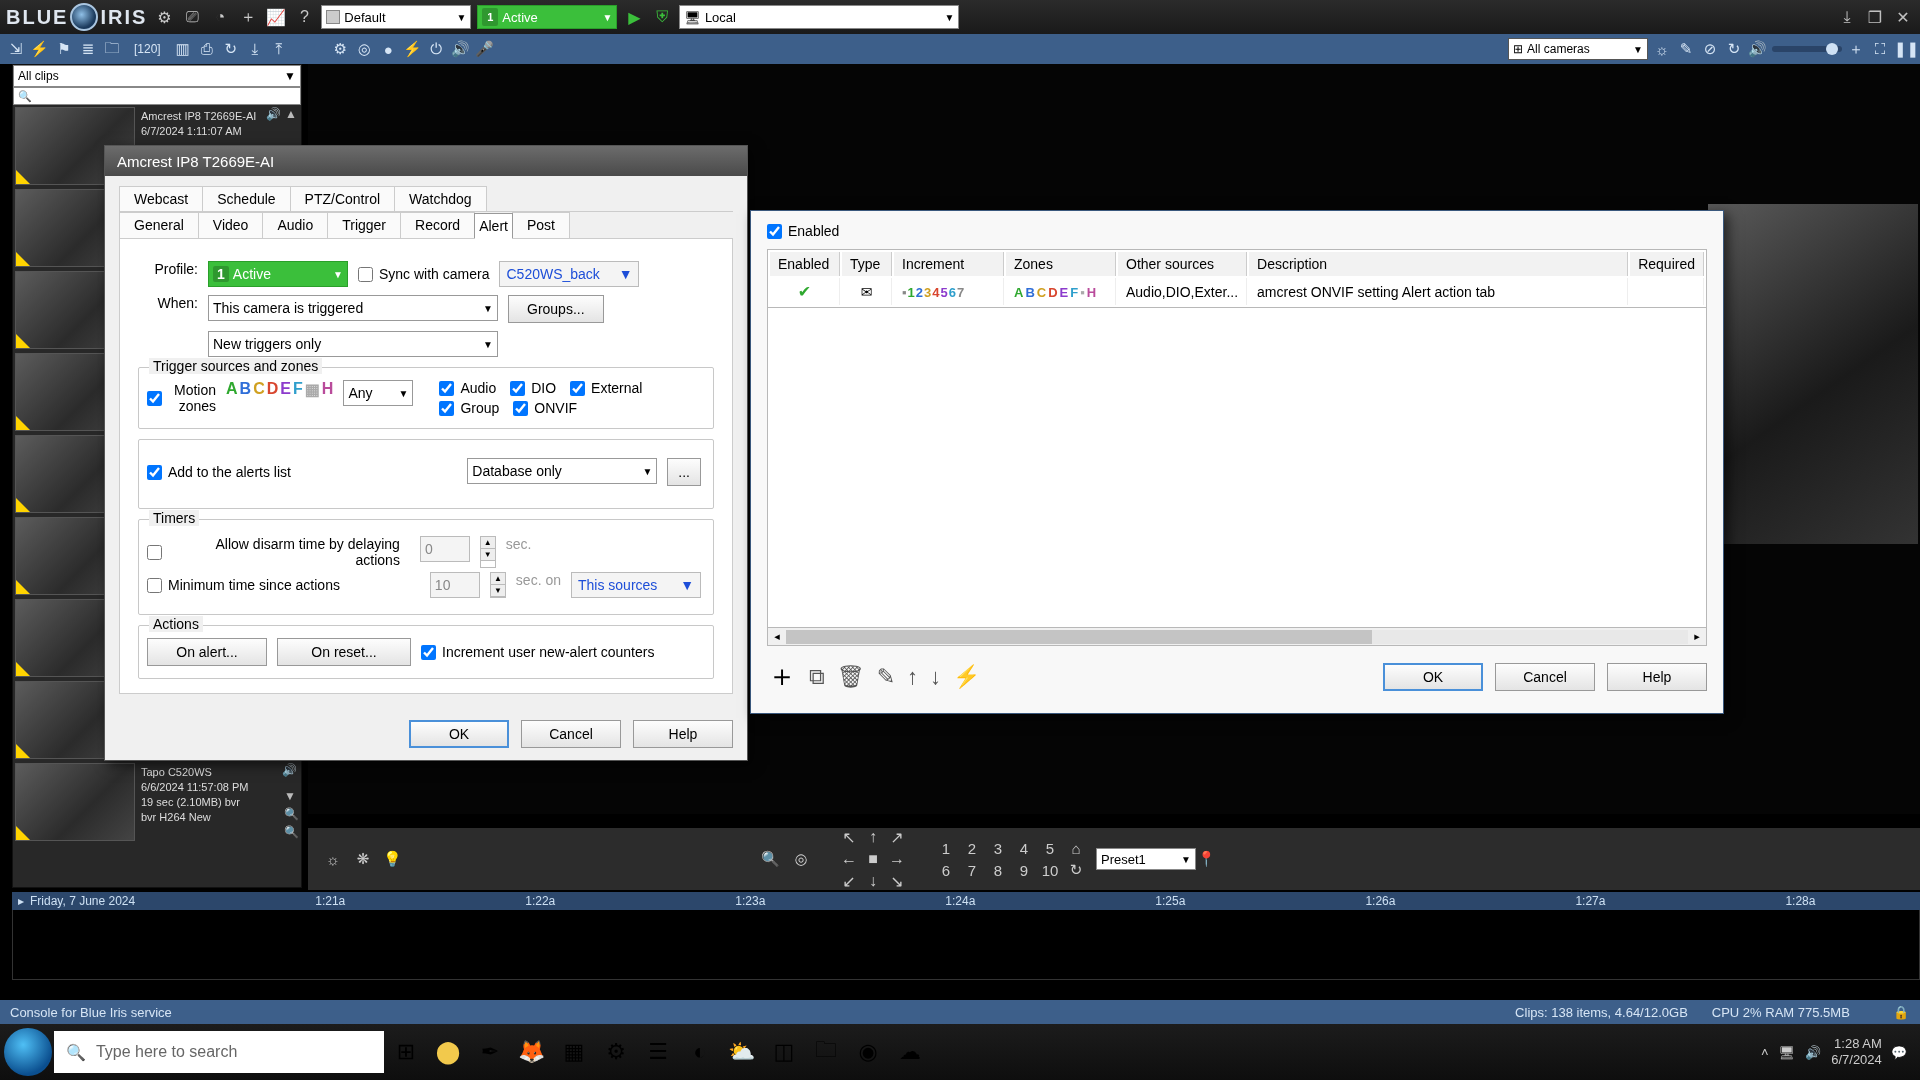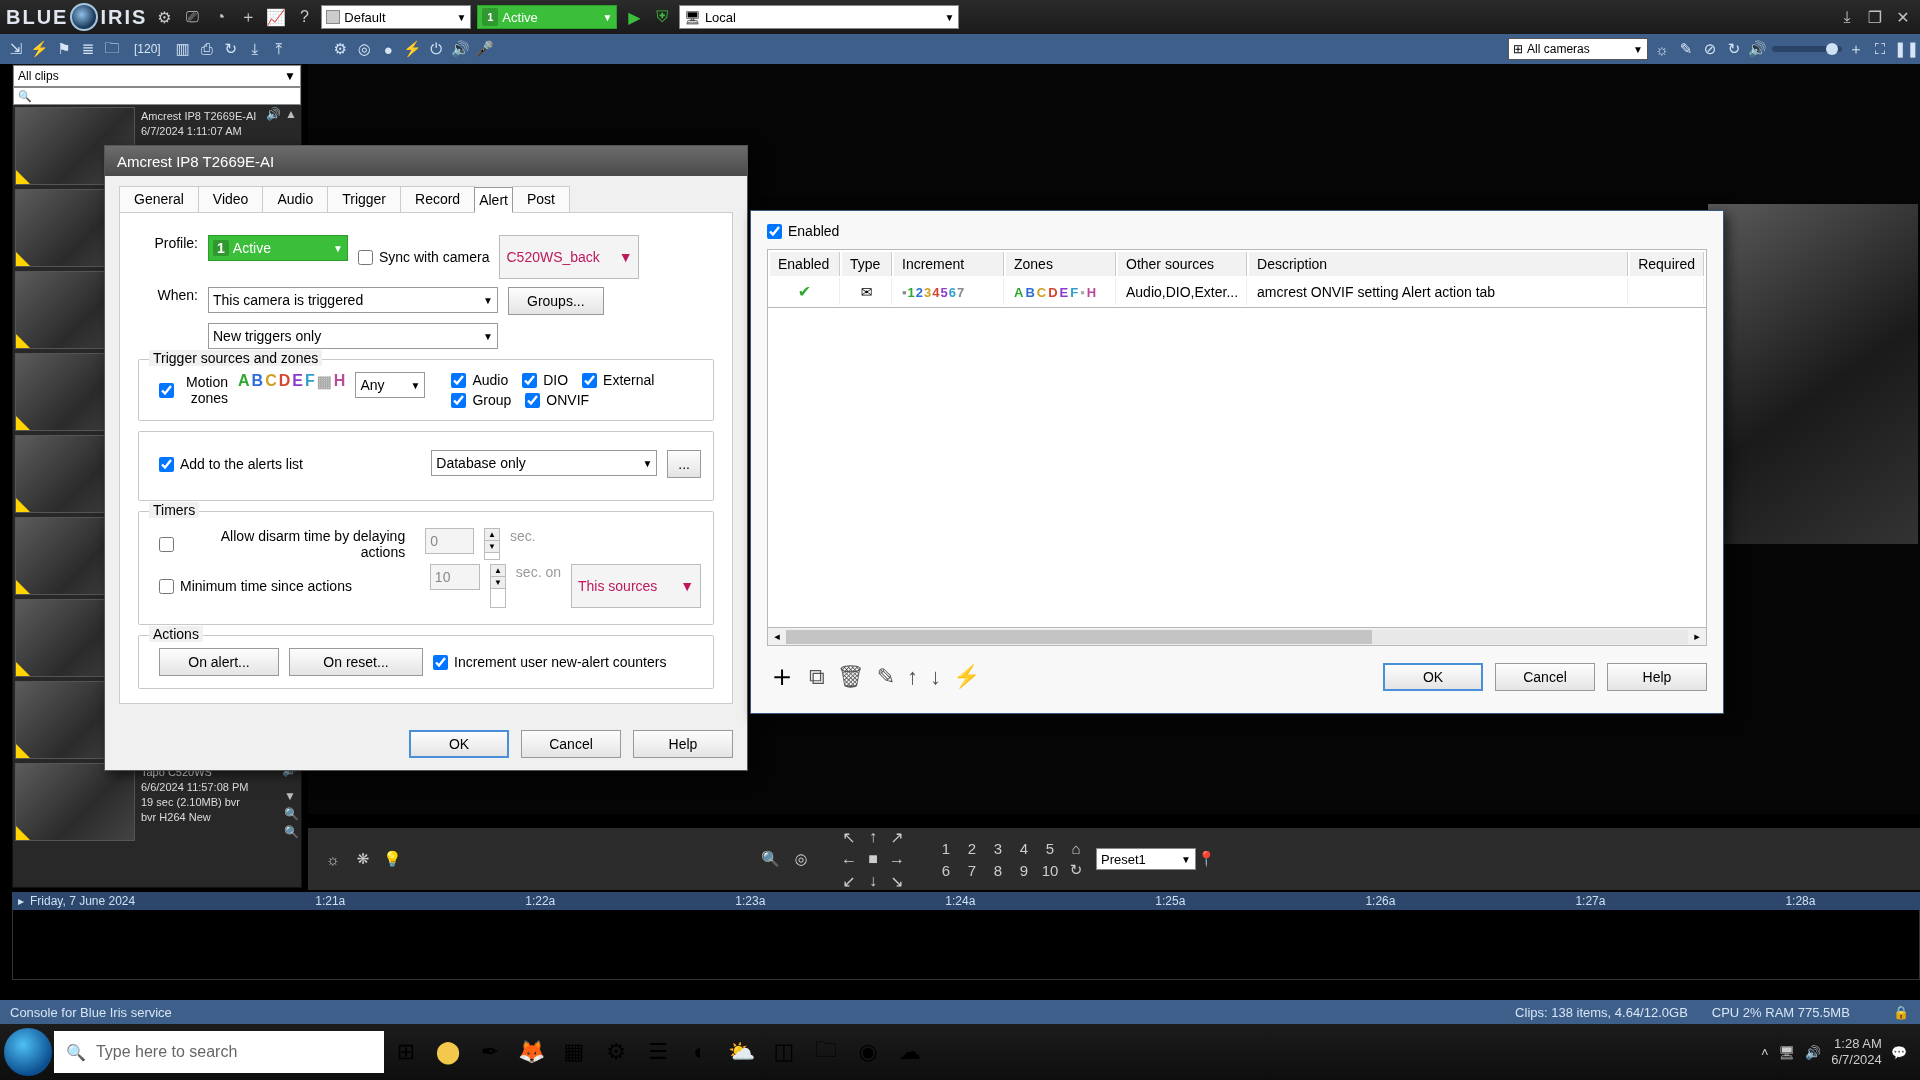--- a/index.html
+++ b/index.html
@@ -52,24 +52,24 @@
 .tabs { display:flex; background:#f0f0f0; border-bottom:1px solid #ccc; }
 .tab { padding:4px 14px; font-size:14px; border:1px solid #ccc; border-bottom:none; background:#fafafa; margin-right:-1px; cursor:pointer; }
 .tab.sel { background:#fff; font-weight:500; border-bottom:1px solid #fff; position:relative; top:1px; }
 .tabs2 { display:flex; }
 .formrow { display:flex; gap:10px; margin:8px 0; font-size:14px; }
 .formrow label { text-align:right; }
 .lbl60 { width:60px; text-align:right; }
 .sel { height:26px; border:1px solid #999; background:#fff; padding:0 4px; font-size:14px; display:flex; align-items:center; }
 .sel .caret{ margin-left:auto; font-size:10px; }
 .sel.profile{ width:140px; background:#3bbf3b; color:#fff; border-color:#2a9f2a; }
-.inputdis { height:44px; border:1px solid #bbb; background:#f4f4f4; padding:0 6px; font-size:14px; display:flex; align-items:center; color:#be185d; width:140px; }
+.inputdis { height:26px; border:1px solid #bbb; background:#f4f4f4; padding:0 6px; font-size:14px; display:flex; align-items:center; color:#1d4ed8; width:140px; }
 .btn { height:28px; padding:0 18px; border:1px solid #999; background:linear-gradient(#fdfdfd,#e4e4e4); font-size:14px; cursor:pointer; display:inline-flex; align-items:center; justify-content:center; }
 .btn.primary { border:2px solid #4a90d9; }
-.group { border:1px solid #c8c8c8; border-radius:2px; padding:12px 12px 12px 20px; margin-top:10px; position:relative; }
+.group { border:1px solid #c8c8c8; border-radius:2px; padding:12px 12px 12px 8px; margin-top:10px; position:relative; }
 .group > .legend { position:absolute; top:-10px; left:10px; background:#f0f0f0; padding:0 4px; font-size:14px; }
 .chk { display:inline-flex; align-items:center; gap:6px; font-size:14px; }
 .chk input { width:15px; height:15px; }
 .zones { display:inline-flex; gap:2px; font-weight:bold; font-size:16px; }
 .zA{color:#2fa82f}.zB{color:#2f6ed8}.zC{color:#d0a020}.zD{color:#d8462f}.zE{color:#8c3bcc}.zF{color:#2f9fcc}.zG{color:#aaa}.zH{color:#b94b9b}
 .num { width:50px; height:26px; border:1px solid #bbb; background:#f4f4f4; padding:0 4px; font-size:14px; display:flex; align-items:center; color:#888; }
 .spin { display:inline-flex; flex-direction:column; border:1px solid #bbb; }
 .spin span{ width:14px; height:12px; font-size:8px; display:flex; align-items:center; justify-content:center; background:#eee; border-bottom:1px solid #bbb; }
 .dlg-buttons { display:flex; justify-content:flex-end; gap:12px; padding:12px 14px; }
 
@@ -287,20 +287,26 @@
 </div>
 
 <div class="mainview">
   <div class="ts-overlay">24 1:28:19 AM</div>
   <div class="videoframe"></div>
 </div>
 
 <div class="dialog1">
   <div class="title">Amcrest IP8 T2669E-AI</div>
   <div class="body">
+    <div class="tabs">
+      <div class="tab">Webcast</div>
+      <div class="tab">Schedule</div>
+      <div class="tab">PTZ/Control</div>
+      <div class="tab">Watchdog</div>
+    </div>
     <div class="tabs tabs2">
       <div class="tab">General</div>
       <div class="tab">Video</div>
       <div class="tab">Audio</div>
       <div class="tab">Trigger</div>
       <div class="tab">Record</div>
       <div class="tab sel">Alert</div>
       <div class="tab">Post</div>
     </div>
 
@@ -387,21 +393,21 @@
         </div>
       </div>
 
       <div class="group" style="padding-top:18px">
         <div class="formrow" style="margin:0 0 10px">
           <label class="chk">
               <input type="checkbox" checked="" style="">
               <span>Add to the alerts list</span>
             </label>
           <div style="flex:1"></div>
-          <div class="sel" style="width:226px">
+          <div class="sel" style="width:190px">
               <span>Database only</span>
               <span class="caret">▼</span>
             </div>
           <div class="btn" style="padding:0 10px">...</div>
         </div>
       </div>
 
       <div class="group">
         <div class="legend">Timers</div>
         <div class="formrow" style="margin:4px 0">

